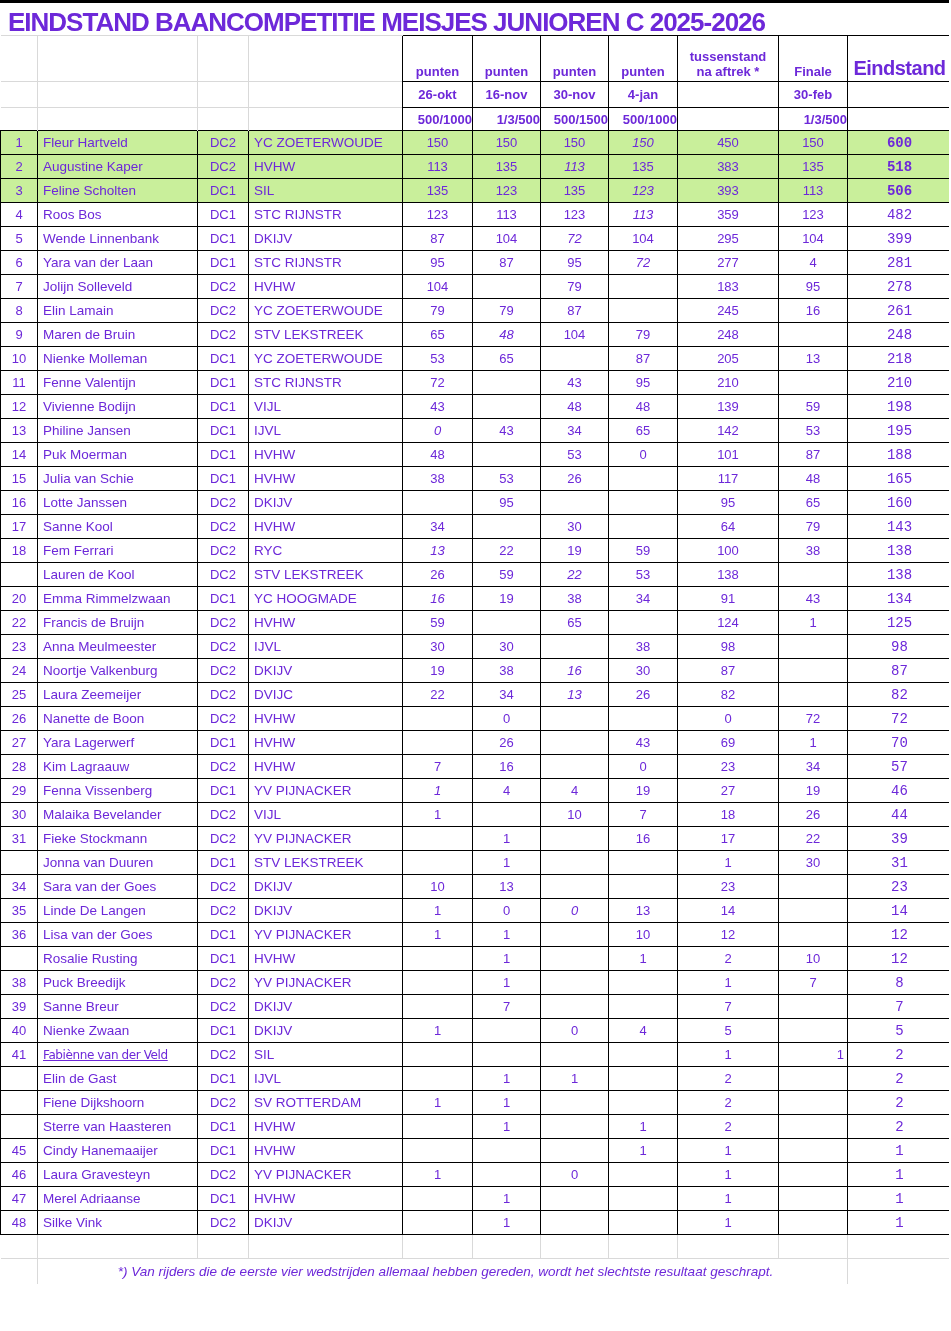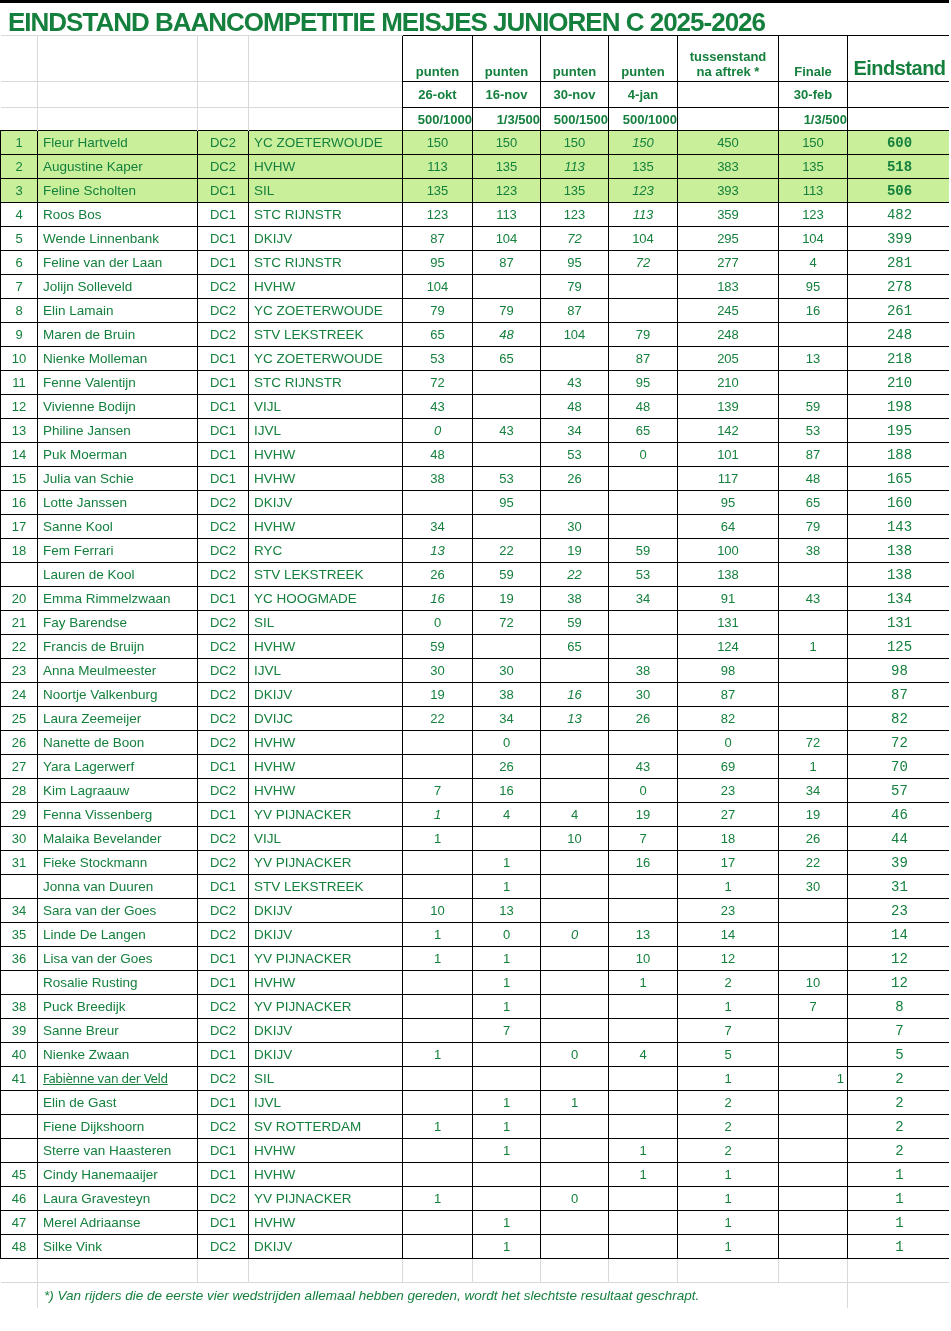--- a/index.html
+++ b/index.html
@@ -1,19 +1,19 @@
 <!DOCTYPE html>
 <html><head>
 <meta charset="utf-8">
 <style>
   html,body{margin:0;padding:0;background:#fff;}
   .sheet{
     width:949px;height:1331px;box-sizing:border-box;
     background:#fff;border-top:3px solid #000;
-    font-family:"Liberation Sans",sans-serif;color:#15803d;
+    font-family:"Liberation Sans",sans-serif;color:#6d28d9;
     overflow:hidden;
   }
   .title{
     height:32px;box-sizing:border-box;padding:4px 0 0 8px;
     font-size:26px;font-weight:bold;letter-spacing:-1px;white-space:nowrap;
   }
   table{border-collapse:collapse;table-layout:fixed;width:951px;}
   td{box-sizing:border-box;overflow:hidden;white-space:nowrap;padding:0;}
   
   .b{border:1px solid #000;}
@@ -30,21 +30,21 @@
   .num{text-align:center;}
   .txt{text-align:left;padding-left:5px;font-size:13.5px;}
   .it{font-style:italic;}
   .hl td{background:#c9ef9b;}
   .eind{font-size:14px;font-family:Liberation Mono, monospace;}
   .hl .eind{font-weight:bold;}
   .fr-right{text-align:right;padding-right:3px;}
   .alt-font{font-family:"DejaVu Sans",sans-serif;font-size:12px;letter-spacing:-0.4px;text-decoration:underline;}
   .spacer td{height:24px;}
   .footrow td{height:25px;font-size:13.5px;font-style:italic;vertical-align:middle;}
-  .footnote-cell{text-align:left;padding-left:6px;}
+  .footnote-cell{text-align:center;padding-left:6px;}
 </style>
 </head>
 <body>
 
 <div class="sheet">
   <div class="title">EINDSTAND BAANCOMPETITIE MEISJES JUNIOREN C 2025-2026</div>
 
   <table>
     <colgroup>
       <col style="width:37px">
@@ -164,21 +164,21 @@
           <td class="b num">87</td>
           <td class="b num">104</td>
           <td class="b num it">72</td>
           <td class="b num">104</td>
           <td class="b num">295</td>
           <td class="b num">104</td>
           <td class="b num eind">399</td>
         </tr>
         <tr>
           <td class="b num">6</td>
-          <td class="b txt">Feline van der Laan</td>
+          <td class="b txt">Yara van der Laan</td>
           <td class="b num">DC1</td>
           <td class="b txt">STC RIJNSTR</td>
           <td class="b num">95</td>
           <td class="b num">87</td>
           <td class="b num">95</td>
           <td class="b num it">72</td>
           <td class="b num">277</td>
           <td class="b num">4</td>
           <td class="b num eind">281</td>
         </tr>
@@ -356,33 +356,20 @@
           <td class="b txt">Emma Rimmelzwaan</td>
           <td class="b num">DC1</td>
           <td class="b txt">YC HOOGMADE</td>
           <td class="b num it">16</td>
           <td class="b num">19</td>
           <td class="b num">38</td>
           <td class="b num">34</td>
           <td class="b num">91</td>
           <td class="b num">43</td>
           <td class="b num eind">134</td>
-        </tr>
-        <tr>
-          <td class="b num">21</td>
-          <td class="b txt">Fay Barendse</td>
-          <td class="b num">DC2</td>
-          <td class="b txt">SIL</td>
-          <td class="b num">0</td>
-          <td class="b num">72</td>
-          <td class="b num">59</td>
-          <td class="b num"></td>
-          <td class="b num">131</td>
-          <td class="b num"></td>
-          <td class="b num eind">131</td>
         </tr>
         <tr>
           <td class="b num">22</td>
           <td class="b txt">Francis de Bruijn</td>
           <td class="b num">DC2</td>
           <td class="b txt">HVHW</td>
           <td class="b num">59</td>
           <td class="b num"></td>
           <td class="b num">65</td>
           <td class="b num"></td>

